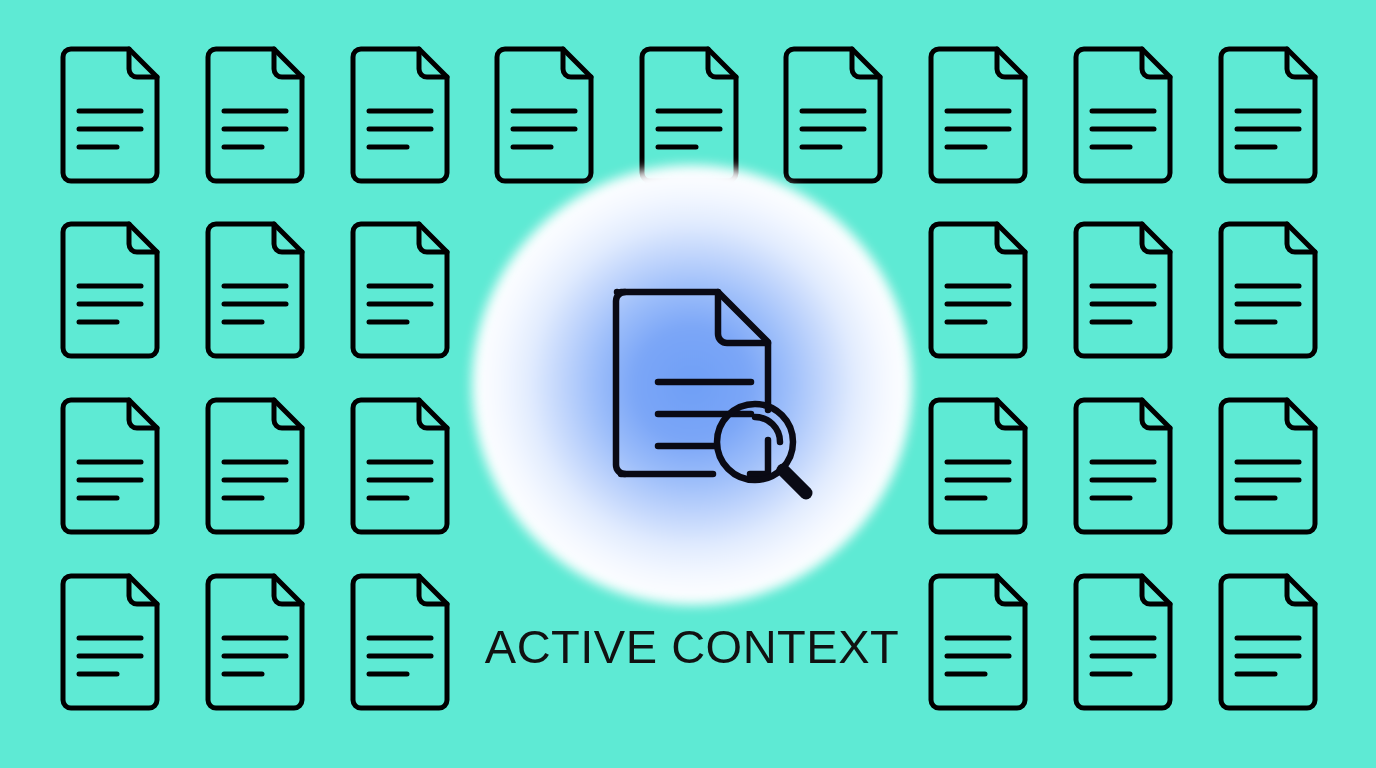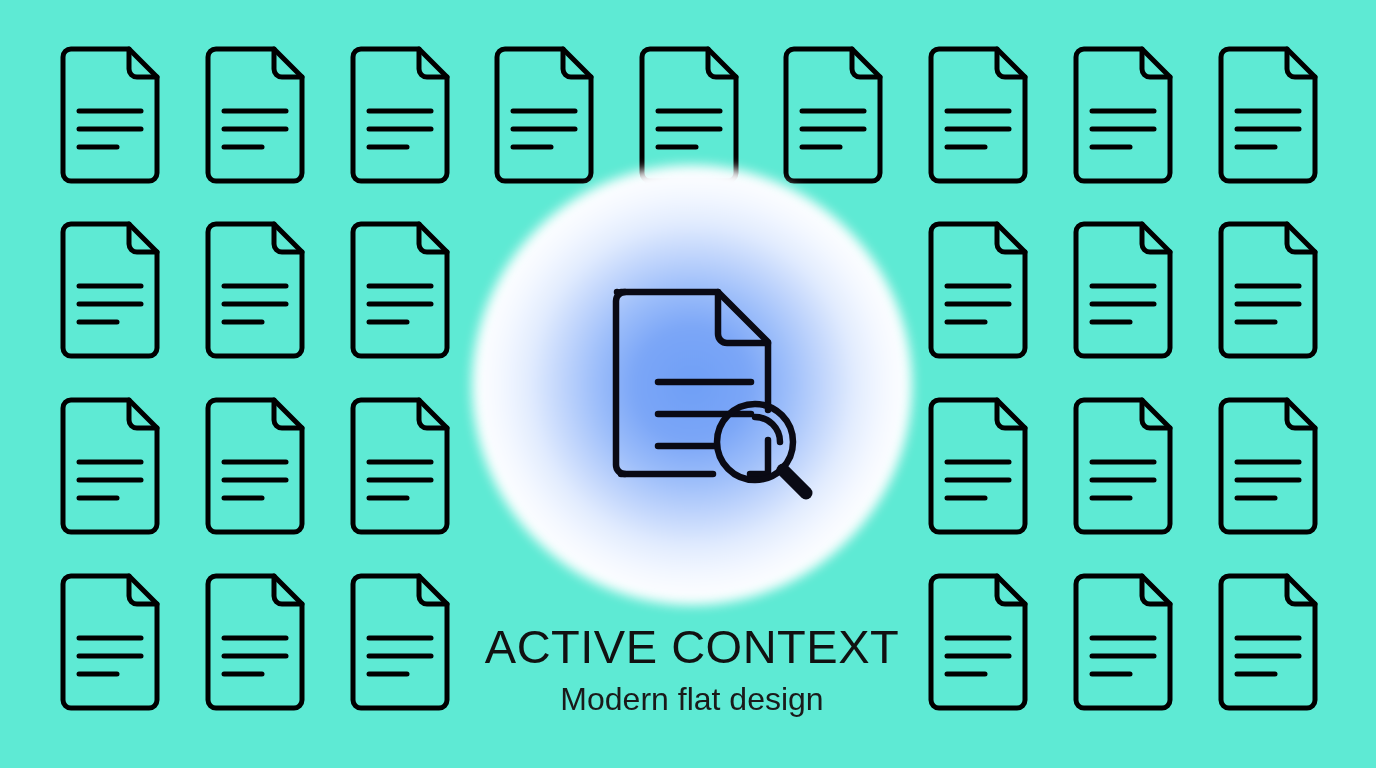--- a/index.html
+++ b/index.html
@@ -390,16 +390,15 @@
         <line x1="55" y1="174" x2="113" y2="174"></line>
         <circle cx="152" cy="170" r="38"></circle>
         <path d="M 152 145 A 25 25 0 0 1 177 170"></path>
         <line x1="180" y1="198" x2="203" y2="221" stroke-width="13"></line>
       </g>
     </svg>
   </div>
 
   <div id="caption">
     <div id="title-text">ACTIVE CONTEXT</div>
-    <div id="subtitle-text">Modern flat design</div>
   </div>
 
 </div>
 
 </body></html>

